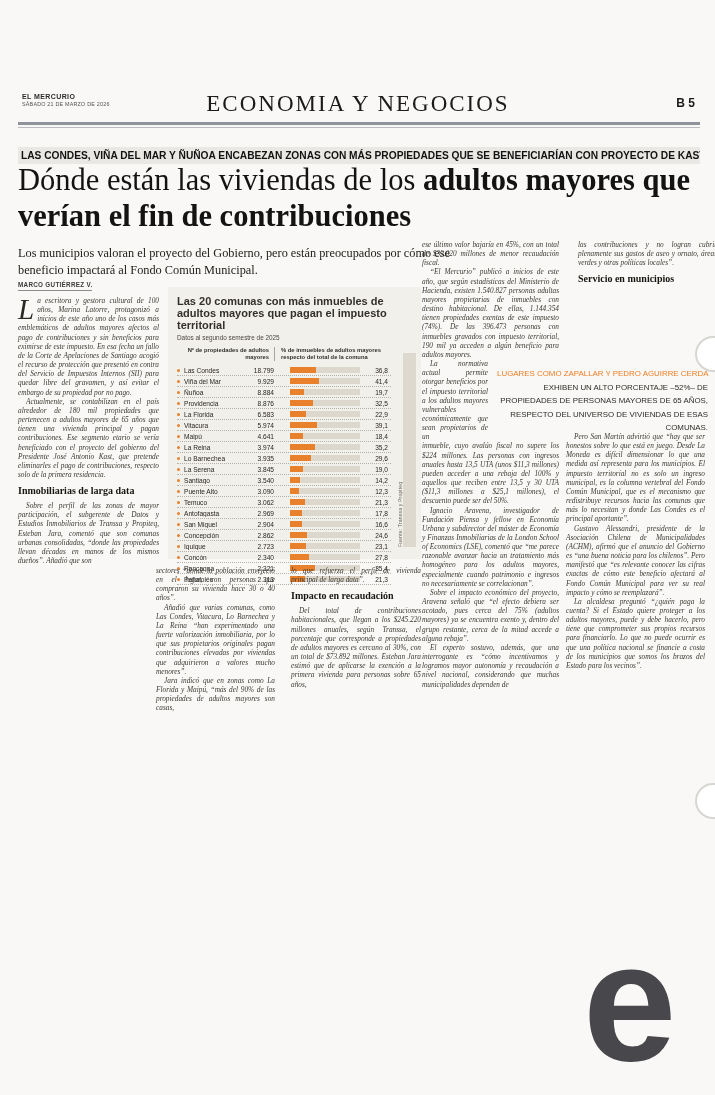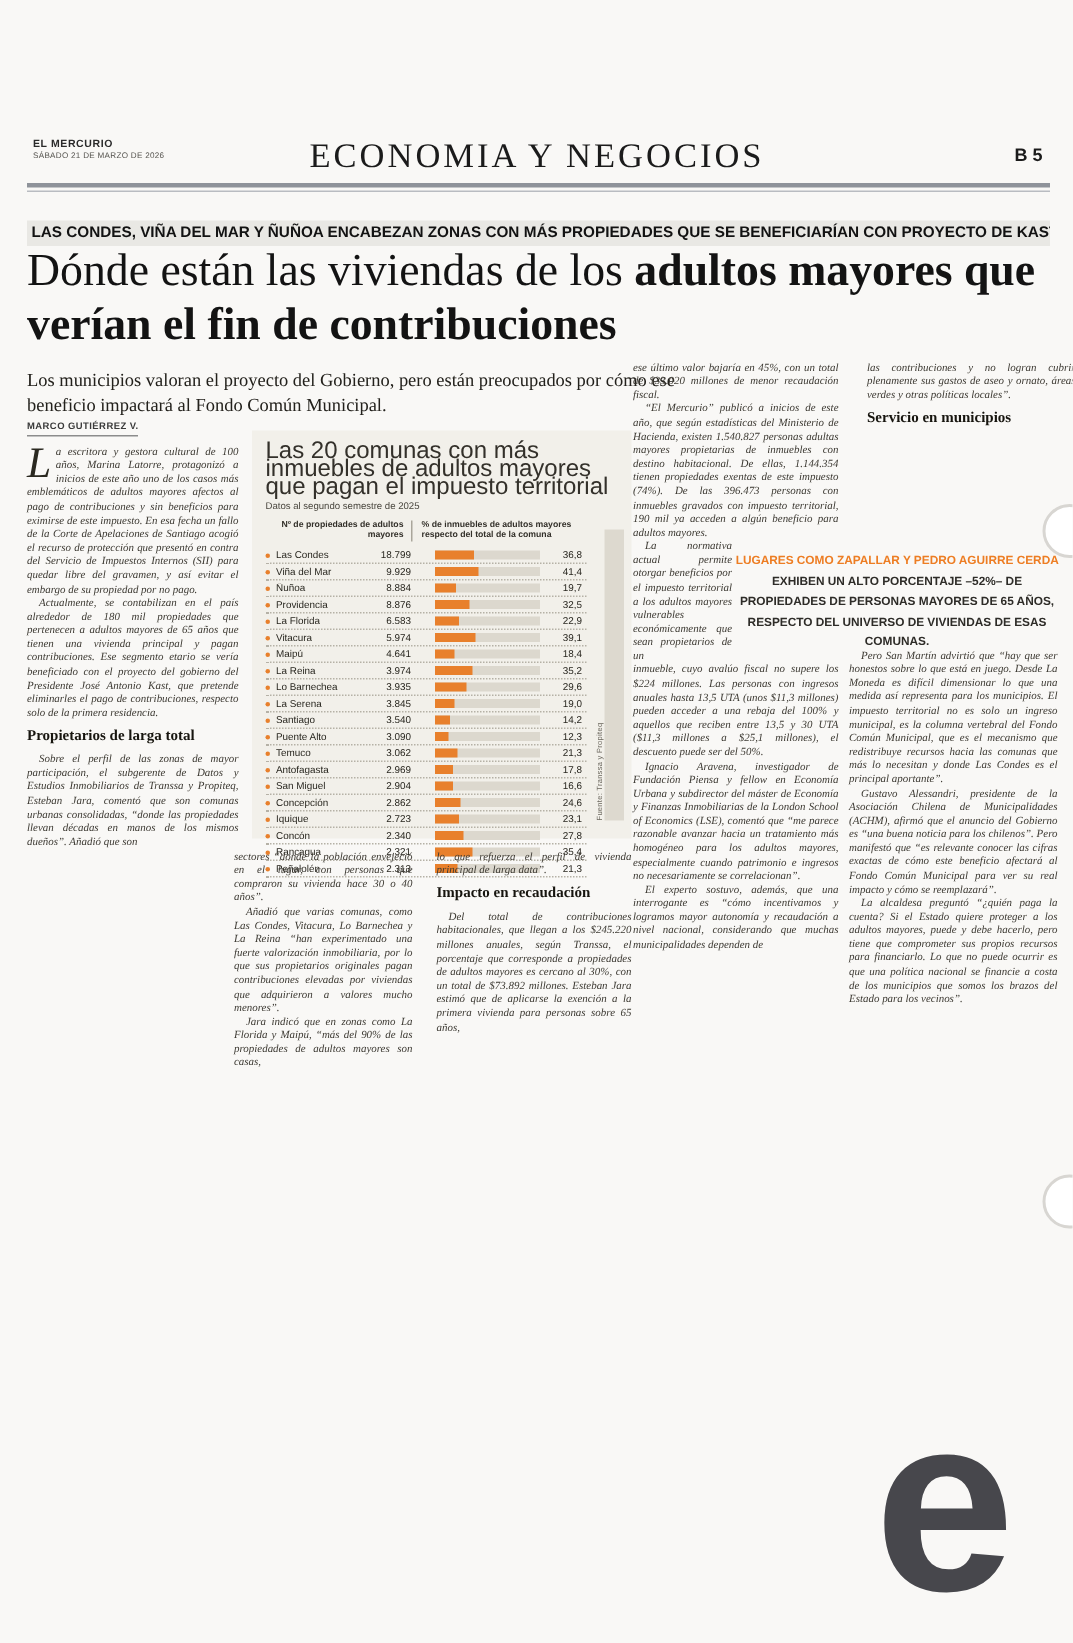--- a/index.html
+++ b/index.html
@@ -35,41 +35,41 @@
   .bcol{position:absolute;font-size:7.3px;line-height:9.15px;color:#3d3a33;text-align:justify;}
   .bcol p{margin:0;font-style:italic;}
   .bcol p.ind{text-indent:8px;}
   .bcol h3{font-size:10px;line-height:12px;margin:6px 0 4px 0;color:#17150f;}
   .dropcap{float:left;font-size:29px;line-height:25px;padding:1px 3px 0 0;color:#2a2820;}
   .narrowp{width:66px;text-indent:8px;}
 
   
   .chart{left:168px;top:287px;width:253px;height:272px;background:#f2f0ea;box-sizing:border-box;
     padding:8px 8px 6px 9px;font-family:"Liberation Sans",sans-serif;}
-  .chart-title{font-weight:normal;font-size:16px;line-height:12px;color:#33302a;width:236px;}
+  .chart-title{font-weight:bold;font-size:11px;line-height:12px;color:#33302a;width:236px;}
   .chart-subtitle{font-size:6.4px;color:#4a473f;margin-top:3px;}
   .chart-headers{display:flex;margin-top:6px;font-weight:bold;font-size:5.8px;line-height:7px;color:#33302a;}
   .chart-headers .h1{width:97px;text-align:right;padding-right:5px;box-sizing:border-box;}
   .chart-headers .h2{width:112px;padding-left:6px;border-left:1px solid #aaa69b;box-sizing:border-box;}
   .chart-rows{margin-top:4px;width:214px;}
   .crow{display:flex;align-items:center;height:10px;border-bottom:1px dotted #b5b1a6;}
   .crow .dot{width:3px;height:3px;border-radius:50%;background:#e8802c;margin-right:4px;flex:none;}
   .crow .cname{flex:0 0 60px;font-size:6.6px;color:#28261f;white-space:nowrap;overflow:hidden;}
   .crow .cval{flex:0 0 30px;text-align:right;font-size:6.6px;color:#28261f;}
   .crow .ctrack{flex:0 0 70px;height:6px;background:#dcd8ce;margin-left:16px;position:relative;}
   .crow .cbar{position:absolute;left:0;top:0;bottom:0;background:#e8802c;}
   .crow .cpct{flex:0 0 28px;text-align:right;font-size:6.6px;color:#28261f;}
   .chart{position:absolute;}
   .src-strip{position:absolute;right:5px;top:66px;width:13px;height:194px;background:#ddd9cf;}
   .src-text{position:absolute;right:18px;top:66px;height:194px;writing-mode:vertical-rl;transform:rotate(180deg);
     font-size:5px;color:#6b675e;letter-spacing:.2px;}
 
   
-  .pullquote{left:488px;top:367px;width:220px;font-family:"Liberation Sans",sans-serif;font-weight:bold;
-    font-size:7.9px;line-height:13.5px;color:#2e2c28;text-align:center;}
+  .pullquote{left:488px;top:367px;width:220px;font-family:"Liberation Sans",sans-serif;font-weight:normal;
+    font-size:7.9px;line-height:13.5px;color:#2e2c28;text-align:right;}
   .pq-hl{color:#ed7d23;}
 
   
   .watermark{left:583px;top:942px;font-family:"Liberation Sans",sans-serif;font-weight:bold;
     font-size:168px;line-height:120px;color:#47474c;}
   .curl{position:absolute;right:-16px;width:32px;height:32px;border-radius:50%;
     background:#ffffff;border:2px solid #d8d6d2;}
   .curl.top{top:336px;}
   .curl.bottom{top:783px;}
 </style>
@@ -86,21 +86,21 @@
 <div class="abs rule-thin"></div>
 
 <div class="abs kicker">LAS CONDES, VIÑA DEL MAR Y ÑUÑOA ENCABEZAN ZONAS CON MÁS PROPIEDADES QUE SE BENEFICIARÍAN CON PROYECTO DE KAST:</div>
 <div class="abs headline"><span>Dónde están las viviendas de los </span><span class="hl-b">adultos mayores que verían el fin de contribuciones</span></div>
 <div class="abs deck">Los municipios valoran el proyecto del Gobierno, pero están preocupados por cómo ese beneficio impactará al Fondo Común Municipal.</div>
 <div class="abs byline">MARCO GUTIÉRREZ V.</div>
 
 <div class="bcol" style="left:18px;top:296px;width:141px;">
   <p><span class="dropcap">L</span><span>a escritora y gestora cultural de 100 años, Marina Latorre, protagonizó a inicios de este año uno de los casos más emblemáticos de adultos mayores afectos al pago de contribuciones y sin beneficios para eximirse de este impuesto. En esa fecha un fallo de la Corte de Apelaciones de Santiago acogió el recurso de protección que presentó en contra del Servicio de Impuestos Internos (SII) para quedar libre del gravamen, y así evitar el embargo de su propiedad por no pago.</span></p>
   <p class="ind">Actualmente, se contabilizan en el país alrededor de 180 mil propiedades que pertenecen a adultos mayores de 65 años que tienen una vivienda principal y pagan contribuciones. Ese segmento etario se vería beneficiado con el proyecto del gobierno del Presidente José Antonio Kast, que pretende eliminarles el pago de contribuciones, respecto solo de la primera residencia.</p>
-  <h3>Propietarios de larga total</h3>
+  <h3>Inmobiliarias de larga data</h3>
   <p class="ind">Sobre el perfil de las zonas de mayor participación, el subgerente de Datos y Estudios Inmobiliarios de Transsa y Propiteq, Esteban Jara, comentó que son comunas urbanas consolidadas, “donde las propiedades llevan décadas en manos de los mismos dueños”. Añadió que son</p>
 </div>
 
 <div class="chart">
   <div class="chart-title">Las 20 comunas con más inmuebles de adultos mayores que pagan el impuesto territorial</div>
   <div class="chart-subtitle">Datos al segundo semestre de 2025</div>
   <div class="chart-headers">
     <div class="h1">Nº de propiedades de adultos mayores</div>
     <div class="h2">% de inmuebles de adultos mayores respecto del total de la comuna</div>
   </div>
@@ -300,20 +300,21 @@
   <h3>Impacto en recaudación</h3>
   <p class="ind">Del total de contribuciones habitacionales, que llegan a los $245.220 millones anuales, según Transsa, el porcentaje que corresponde a propiedades de adultos mayores es cercano al 30%, con un total de $73.892 millones. Esteban Jara estimó que de aplicarse la exención a la primera vivienda para personas sobre 65 años,</p>
 </div>
 
 <div class="bcol" style="left:422px;top:240px;width:137px;">
   <p>ese último valor bajaría en 45%, con un total de $33.020 millones de menor recaudación fiscal.</p>
   <p class="ind">“El Mercurio” publicó a inicios de este año, que según estadísticas del Ministerio de Hacienda, existen 1.540.827 personas adultas mayores propietarias de inmuebles con destino habitacional. De ellas, 1.144.354 tienen propiedades exentas de este impuesto (74%). De las 396.473 personas con inmuebles gravados con impuesto territorial, 190 mil ya acceden a algún beneficio para adultos mayores.</p>
   <p class="narrowp">La normativa actual permite otorgar beneficios por el impuesto territorial a los adultos mayores vulnerables económicamente que sean propietarios de un</p>
   <p>inmueble, cuyo avalúo fiscal no supere los $224 millones. Las personas con ingresos anuales hasta 13,5 UTA (unos $11,3 millones) pueden acceder a una rebaja del 100% y aquellos que reciben entre 13,5 y 30 UTA ($11,3 millones a $25,1 millones), el descuento puede ser del 50%.</p>
   <p class="ind">Ignacio Aravena, investigador de Fundación Piensa y fellow en Economía Urbana y subdirector del máster de Economía y Finanzas Inmobiliarias de la London School of Economics (LSE), comentó que “me parece razonable avanzar hacia un tratamiento más homogéneo para los adultos mayores, especialmente cuando patrimonio e ingresos no necesariamente se correlacionan”.</p>
+  <p class="ind">Sobre el impacto económico del proyecto, Aravena señaló que “el efecto debiera ser acotado, pues cerca del 75% (adultos mayores) ya se encuentra exento y, dentro del grupo restante, cerca de la mitad accede a alguna rebaja”.</p>
   <p class="ind">El experto sostuvo, además, que una interrogante es “cómo incentivamos y logramos mayor autonomía y recaudación a nivel nacional, considerando que muchas municipalidades dependen de</p>
 </div>
 
 <div class="abs pullquote"><span class="pq-hl">LUGARES COMO ZAPALLAR Y PEDRO AGUIRRE CERDA</span><span> EXHIBEN UN ALTO PORCENTAJE –52%– DE PROPIEDADES DE PERSONAS MAYORES DE 65 AÑOS, RESPECTO DEL UNIVERSO DE VIVIENDAS DE ESAS COMUNAS.</span></div>
 
 <div class="bcol" style="left:578px;top:240px;width:139px;">
   <p>las contribuciones y no logran cubrir plenamente sus gastos de aseo y ornato, áreas verdes y otras políticas locales”.</p>
   <h3>Servicio en municipios</h3>
 </div>
 <div class="bcol" style="left:566px;top:432px;width:139px;">

